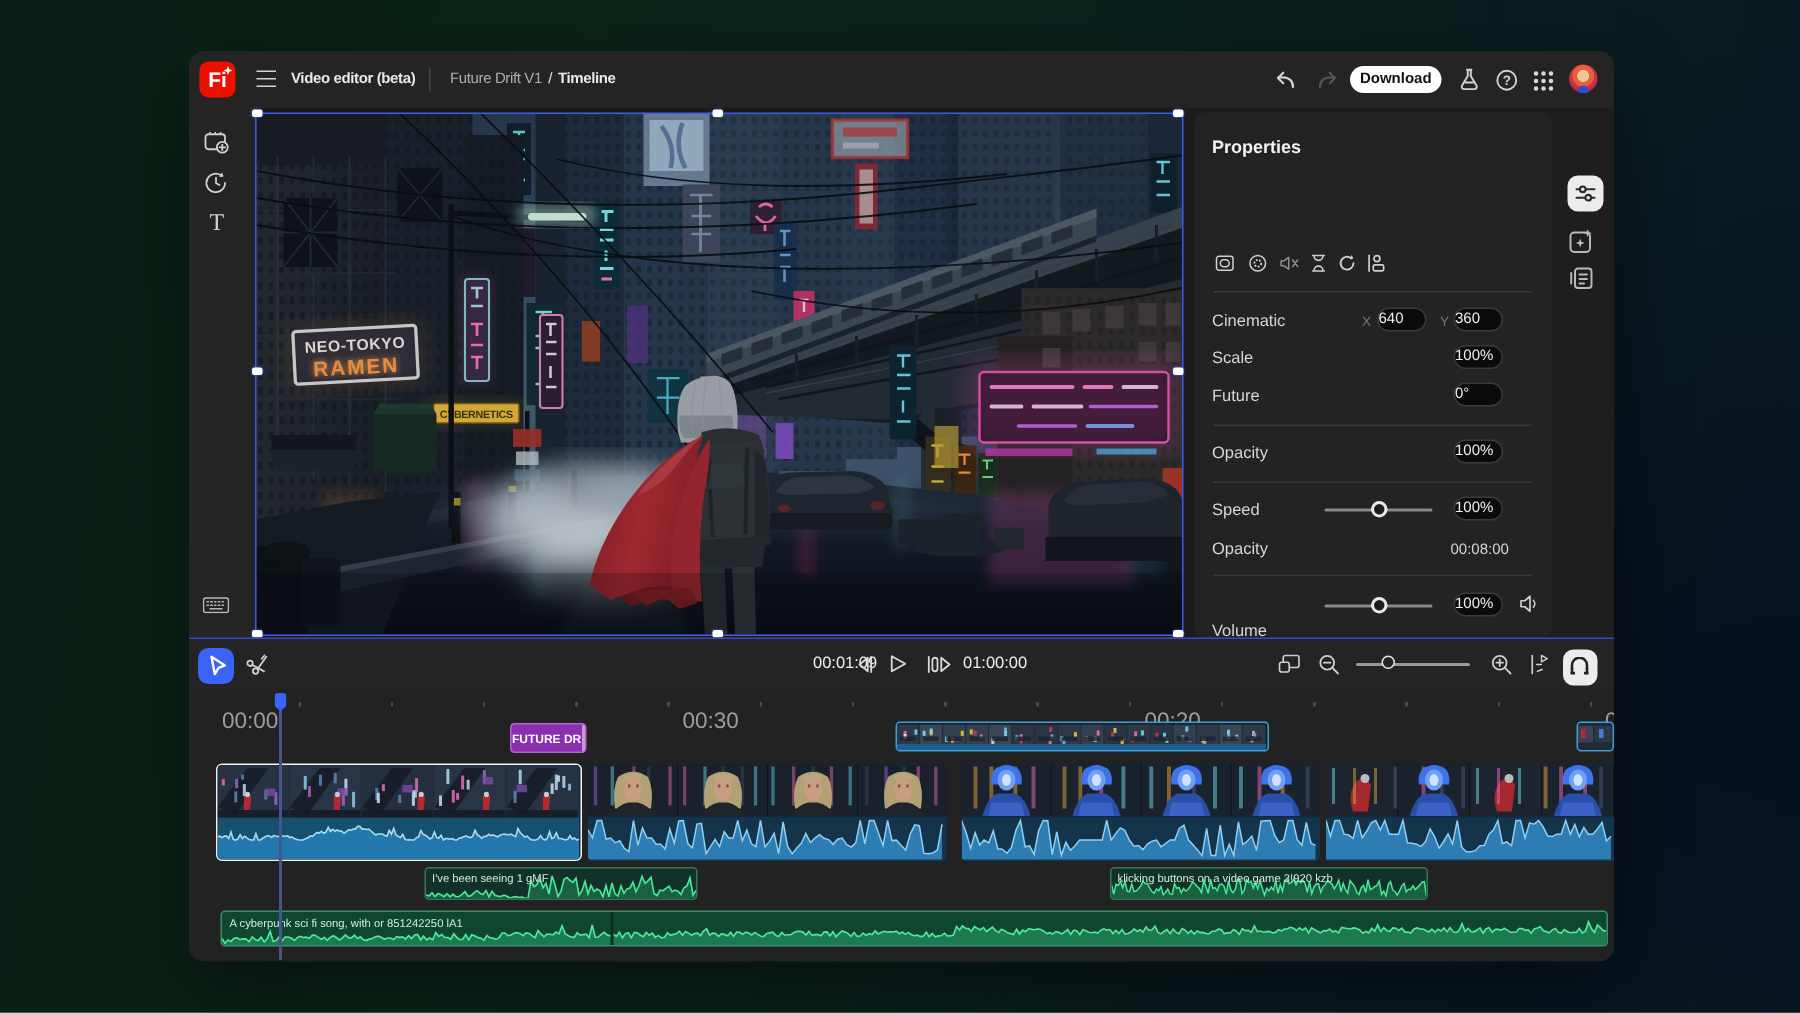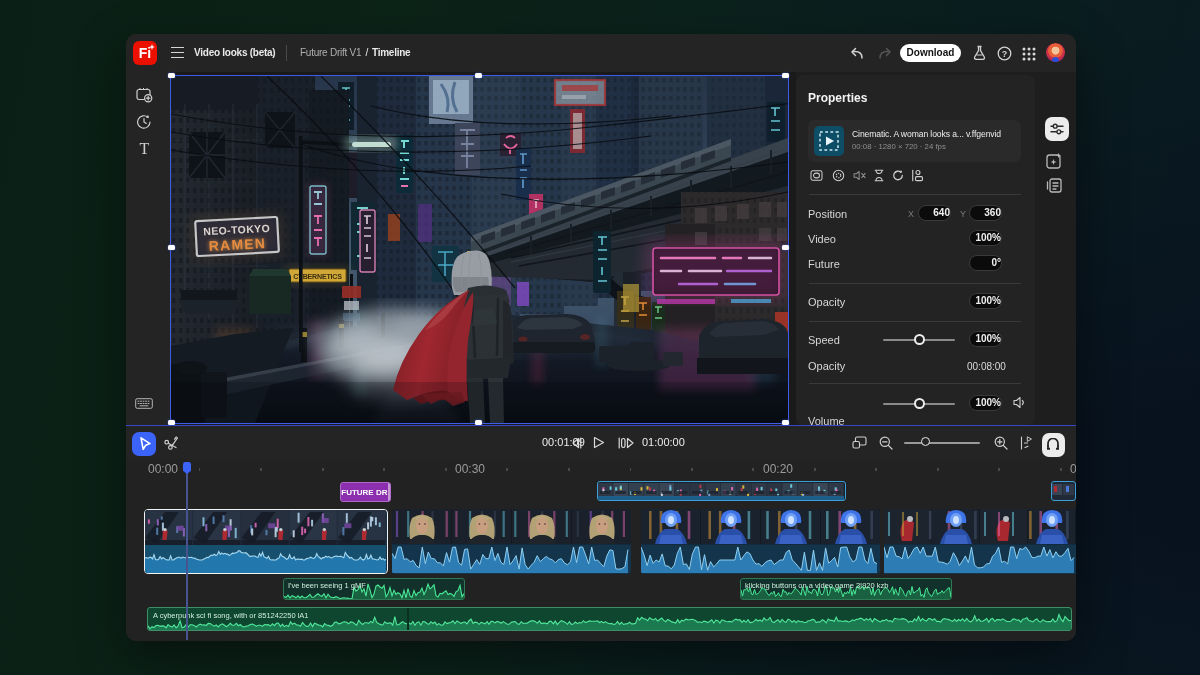--- a/index.html
+++ b/index.html
@@ -26,50 +26,50 @@
 
 #stage{position:absolute;left:44px;top:38px;width:626px;height:353px;background:#1a1a1a}
 #video{position:absolute;left:0.5px;top:4px;width:617px;height:347px;outline:1.6px solid #3f5ce8;background:#1b2430}
 .hdl{position:absolute;width:7px;height:5px;background:#fff;border-radius:1.5px;box-shadow:0 0 2px #3f5ce8}
 
 #props{position:absolute;left:670px;top:41px;width:239px;height:350px;background:#232324;border-radius:8px;color:#d9d9d9}
 #props h3{position:absolute;left:12px;top:16px;font-size:12px;color:#f3f3f3}
 #pcard{position:absolute;left:12px;top:45px;width:213px;height:42px;background:#2a2a2b;border-radius:6px}
 #pthumb{position:absolute;left:6px;top:6px;width:30px;height:30px;border-radius:5px;background:#0e4d66}
 .plabel{position:absolute;font-size:11px;color:#d6d6d6}
-.pinput{position:absolute;height:16px;background:#0b0b0b;border:1px solid #3a3a3a;border-radius:8px;color:#efefef;font-size:10px;font-weight:bold;text-align:right;line-height:14px}
+.pinput{position:absolute;height:16px;background:#0b0b0b;border:1px solid #3a3a3a;border-radius:8px;color:#efefef;font-size:10px;font-weight:normal;text-align:left;line-height:14px}
 .pdiv{position:absolute;left:13px;width:212px;height:1px;background:#3a3a3a}
 .slider{position:absolute;height:2px;background:#8a8a8a;border-radius:1px}
 .sknob{position:absolute;width:11px;height:11px;border-radius:50%;background:#1e1e1e;border:2px solid #ececec}
 
 #rrail{position:absolute;left:909px;top:38px;width:41px;height:353px}
 #rsel{position:absolute;left:10px;top:45px;width:24px;height:24px;border-radius:7px;background:#ececec}
 
 #tl{position:absolute;left:0;top:391px;width:950px;height:216px;background:#222222;border-top:1.5px solid #3648c8}
 #tltool{position:absolute;left:0;top:0;width:950px;height:33px;background:#242425}
 #cursorbtn{position:absolute;left:6px;top:6px;width:24px;height:24px;border-radius:7px;background:#3b63f7}
 .ttime{position:absolute;top:0;height:33px;line-height:33px;font-size:11px;color:#ececec}
 #magbtn{position:absolute;left:916px;top:7px;width:23px;height:24px;border-radius:7px;background:#ececec}
 #ruler{position:absolute;left:0;top:33px;width:950px;height:18px}
-.rlab{position:absolute;top:3px;font-size:12px;color:#9b9b9b}
+.rlab{position:absolute;top:13px;font-size:15px;color:#9b9b9b}
 
 .clip{position:absolute;border-radius:3px;overflow:hidden}
 #playhead{position:absolute;left:60px;top:36px;width:2px;height:178px;background:#47548f}
 #phhead{position:absolute;left:57px;top:36px;width:8px;height:12px;background:#3b63f7;border-radius:2.5px 2.5px 1px 1px;clip-path:polygon(0 0,100% 0,100% 72%,50% 100%,0 72%)}
 svg{display:block}
 </style>
 </head>
 <body>
 <div id="win">
   <div id="topbar">
     <div id="filogo">Fi<svg style="position:absolute;right:2.5px;top:2.5px" width="6" height="6" viewBox="0 0 6 6">
           <path d="M3 0l.8 2.2L6 3l-2.2.8L3 6l-.8-2.2L0 3l2.2-.8z" fill="#fff"></path>
         </svg></div>
     <div id="hamb"></div>
-    <div class="tbtxt" style="left:68px;font-weight:bold">Video looks (beta)</div>
+    <div class="tbtxt" style="left:68px;font-weight:bold">Video editor (beta)</div>
     <div class="tdiv"></div>
     <div class="tbtxt" style="left:174px;color:#b0b0b0">Future Drift V1</div>
     <div class="tbtxt" style="left:239.5px">/</div>
     <div class="tbtxt" style="left:246px;font-weight:bold">Timeline</div>
     <svg class="ticon" style="left:723px" width="16" height="15" viewBox="0 0 16 15" fill="none" stroke="#d2d2d2" stroke-width="1.5" stroke-linecap="round">
         <path d="M13 12c0-4-2.5-6.5-7-6.5H3.5"></path>
         <path d="M6.5 2.5 3 6l3.5 3.5" stroke-linejoin="round"></path>
       </svg>
     <svg class="ticon" style="left:751px" width="16" height="15" viewBox="0 0 16 15" fill="none" stroke="#555" stroke-width="1.5" stroke-linecap="round">
         <path d="M3 12c0-4 2.5-6.5 7-6.5h2.5"></path>
@@ -498,30 +498,20 @@
     <div class="hdl" style="left:305px;top:1px"></div>
     <div class="hdl" style="left:612px;top:1px"></div>
     <div class="hdl" style="left:-2px;top:173px"></div>
     <div class="hdl" style="left:612px;top:173px"></div>
     <div class="hdl" style="left:-2px;top:348px"></div>
     <div class="hdl" style="left:305px;top:348px"></div>
     <div class="hdl" style="left:612px;top:348px"></div>
   </div>
   <div id="props">
     <h3>Properties</h3>
-    <div id="pcard">
-      <div id="pthumb">
-        <svg width="30" height="30" viewBox="0 0 30 30">
-            <rect x="6" y="6" width="18" height="18" fill="none" stroke="#cfe8f2" stroke-width="1.5" stroke-dasharray="2.8 2.4"></rect>
-            <path d="M12 10.5 20 15l-8 4.5z" fill="#eaf5fa"></path>
-          </svg>
-      </div>
-      <div class="plabel" style="left:44px;top:9px;color:#ececec;font-size:8.6px;letter-spacing:-.1px;white-space:nowrap">Cinematic. A woman looks a... v.ffgenvid</div>
-      <div class="plabel" style="left:44px;top:22px;color:#8f8f8f;font-size:7.8px">00:08 · 1280 × 720 · 24 fps</div>
-    </div>
     <div id="picons">
       <svg class="abs" style="left:14px;top:95px" width="13" height="11" viewBox="0 0 15 13" fill="none" stroke="#cfcfcf" stroke-width="1.2">
           <rect x="1" y="1" width="13" height="11" rx="2"></rect>
           <rect x="4" y="3.7" width="7" height="5.6" rx="2.8"></rect>
         </svg>
       <svg class="abs" style="left:36px;top:94px" width="13" height="13" viewBox="0 0 15 15" fill="none" stroke="#cfcfcf">
           <circle cx="7.5" cy="7.5" r="6" stroke-width="1.2"></circle>
           <circle cx="7.5" cy="7.5" r="2.6" stroke-width="1.4" stroke-dasharray="1.4 1.2"></circle>
         </svg>
       <svg class="abs" style="left:57px;top:95px" width="14" height="11" viewBox="0 0 16 13" fill="none" stroke="#8f8f8f" stroke-width="1.2">
@@ -534,26 +524,26 @@
       <svg class="abs" style="left:96px;top:94px" width="12" height="13" viewBox="0 0 14 15" fill="none" stroke="#cfcfcf" stroke-width="1.5" stroke-linecap="round">
           <path d="M12 7.5a5 5 0 1 1-1.7-3.8"></path>
           <path d="M10.5 1 12 3.8 9 4.4z" fill="#cfcfcf" stroke="none"></path>
         </svg>
       <svg class="abs" style="left:115px;top:94px" width="13" height="13" viewBox="0 0 15 15" fill="none" stroke="#cfcfcf" stroke-width="1.3" stroke-linecap="round">
           <path d="M2 1.5v12"></path>
           <circle cx="8" cy="4" r="2.3"></circle>
           <rect x="5.2" y="8.8" width="8" height="4.6" rx="1.2"></rect>
         </svg>
     </div>
-    <div class="plabel" style="left:12px;top:133px">Position</div>
+    <div class="plabel" style="left:12px;top:133px">Cinematic</div>
     <div class="plabel" style="left:112px;top:134px;color:#7a7a7a;font-size:9px">X</div>
     <div class="pinput" style="left:122px;top:130px;width:33px">640</div>
     <div class="plabel" style="left:164px;top:134px;color:#7a7a7a;font-size:9px">Y</div>
     <div class="pinput" style="left:173px;top:130px;width:33px">360</div>
-    <div class="plabel" style="left:12px;top:158px">Video</div>
+    <div class="plabel" style="left:12px;top:158px">Scale</div>
     <div class="pinput" style="left:173px;top:155px;width:33px">100%</div>
     <div class="plabel" style="left:12px;top:183px">Future</div>
     <div class="pinput" style="left:173px;top:180px;width:33px">0°</div>
     <div class="pdiv" style="top:119px"></div>
     <div class="pdiv" style="top:208px"></div>
     <div class="plabel" style="left:12px;top:221px">Opacity</div>
     <div class="pinput" style="left:173px;top:218px;width:33px">100%</div>
     <div class="pdiv" style="top:246px"></div>
     <div class="plabel" style="left:12px;top:259px">Speed</div>
     <div class="slider" style="left:87px;top:264px;width:72px"></div>

